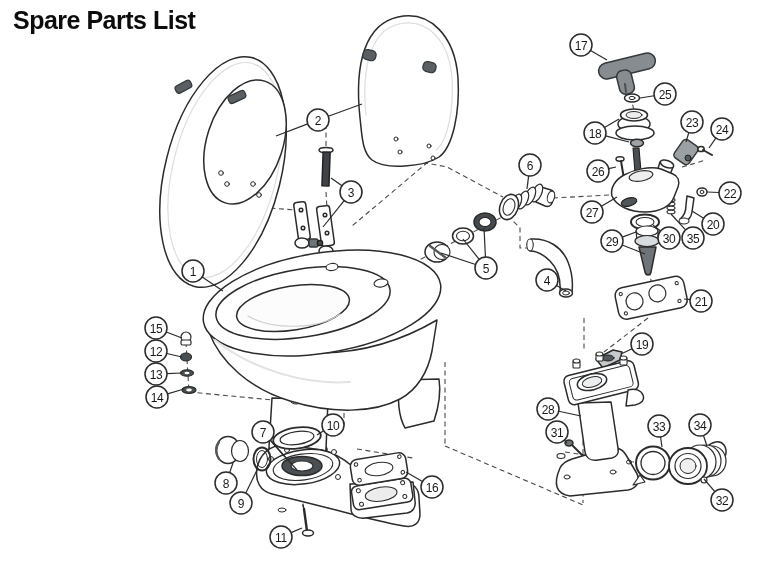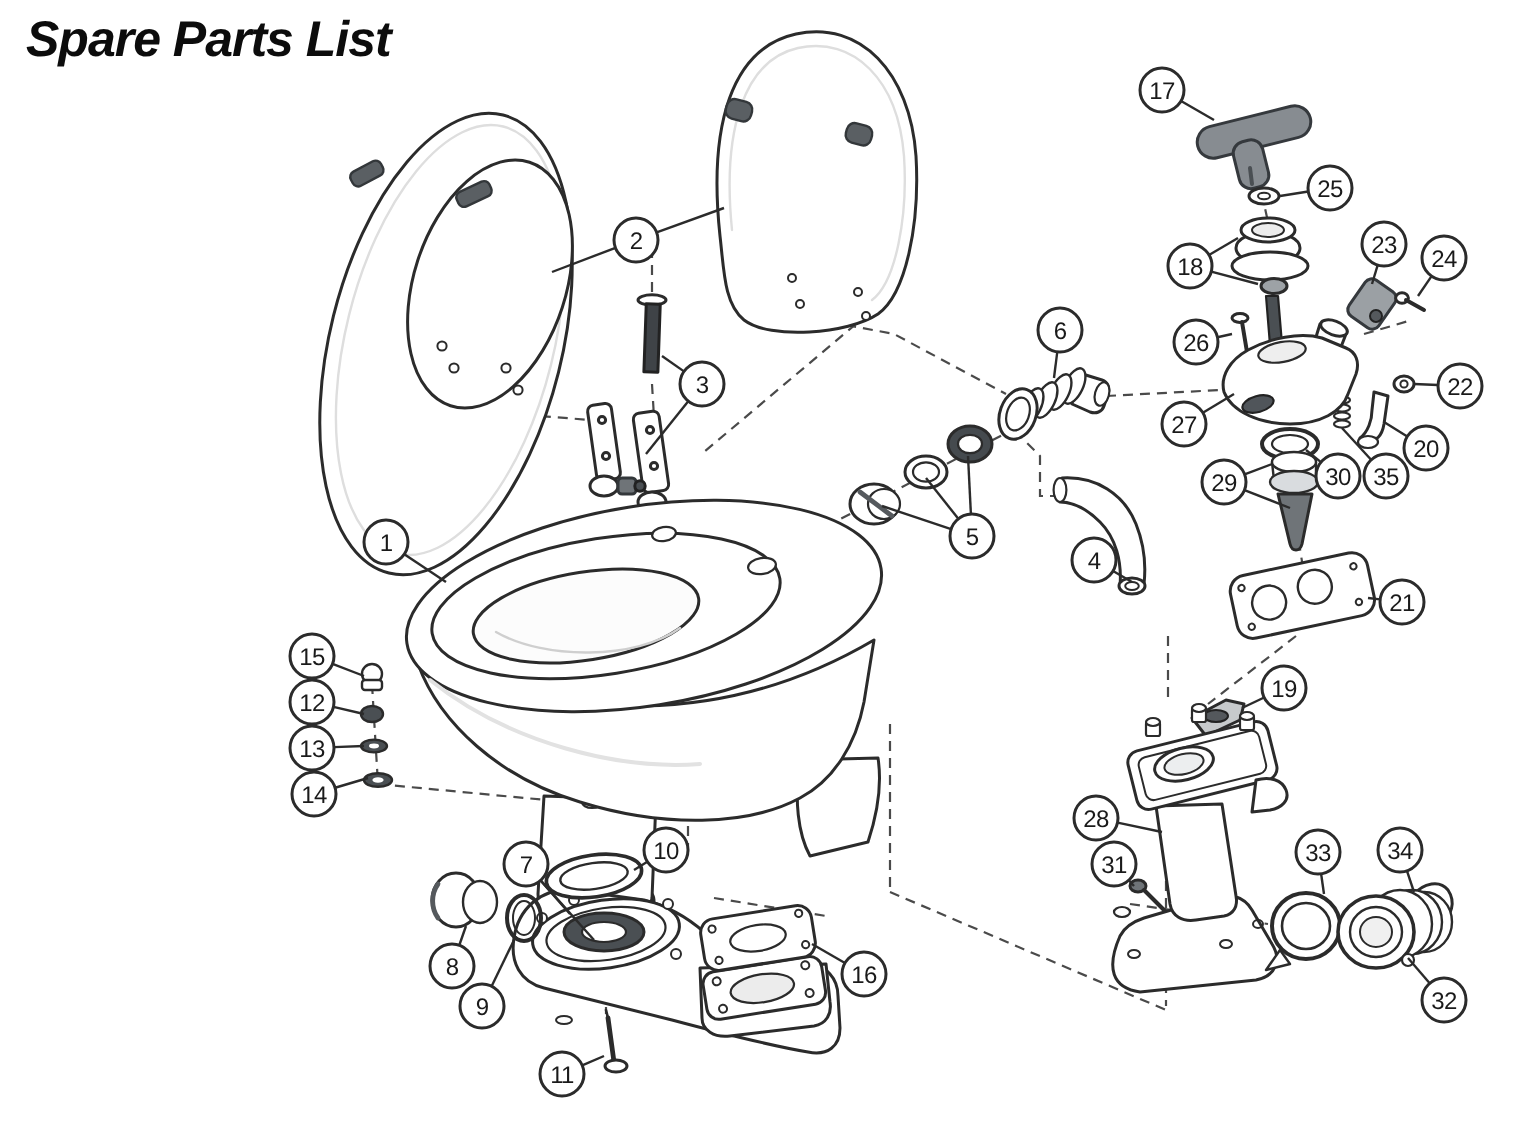--- a/index.html
+++ b/index.html
@@ -1,19 +1,19 @@
 <!DOCTYPE html>
 <html><head>
 <meta charset="utf-8">
 <style>
   html,body{margin:0;padding:0;background:#ffffff;width:768px;height:563px;overflow:hidden;
     font-family:"Liberation Sans",sans-serif;}
   .page{position:relative;width:768px;height:563px;background:#fff;}
   .title{position:absolute;top:6px;left:13px;font-size:25px;font-weight:800;color:#0c0c0c;
-    letter-spacing:-0.5px;font-family:"Liberation Sans",sans-serif;font-style:italic;}
+    letter-spacing:-0.5px;font-family:"Liberation Sans",sans-serif;}
   svg{position:absolute;top:0;left:0;}
   svg text{font-family:"Liberation Sans",sans-serif;}
 </style>
 </head>
 <body>
 
 <div class="page">
   <div class="title">Spare Parts List</div>
 
   <svg id="diagram" width="768" height="563" viewBox="0 0 768 563">

